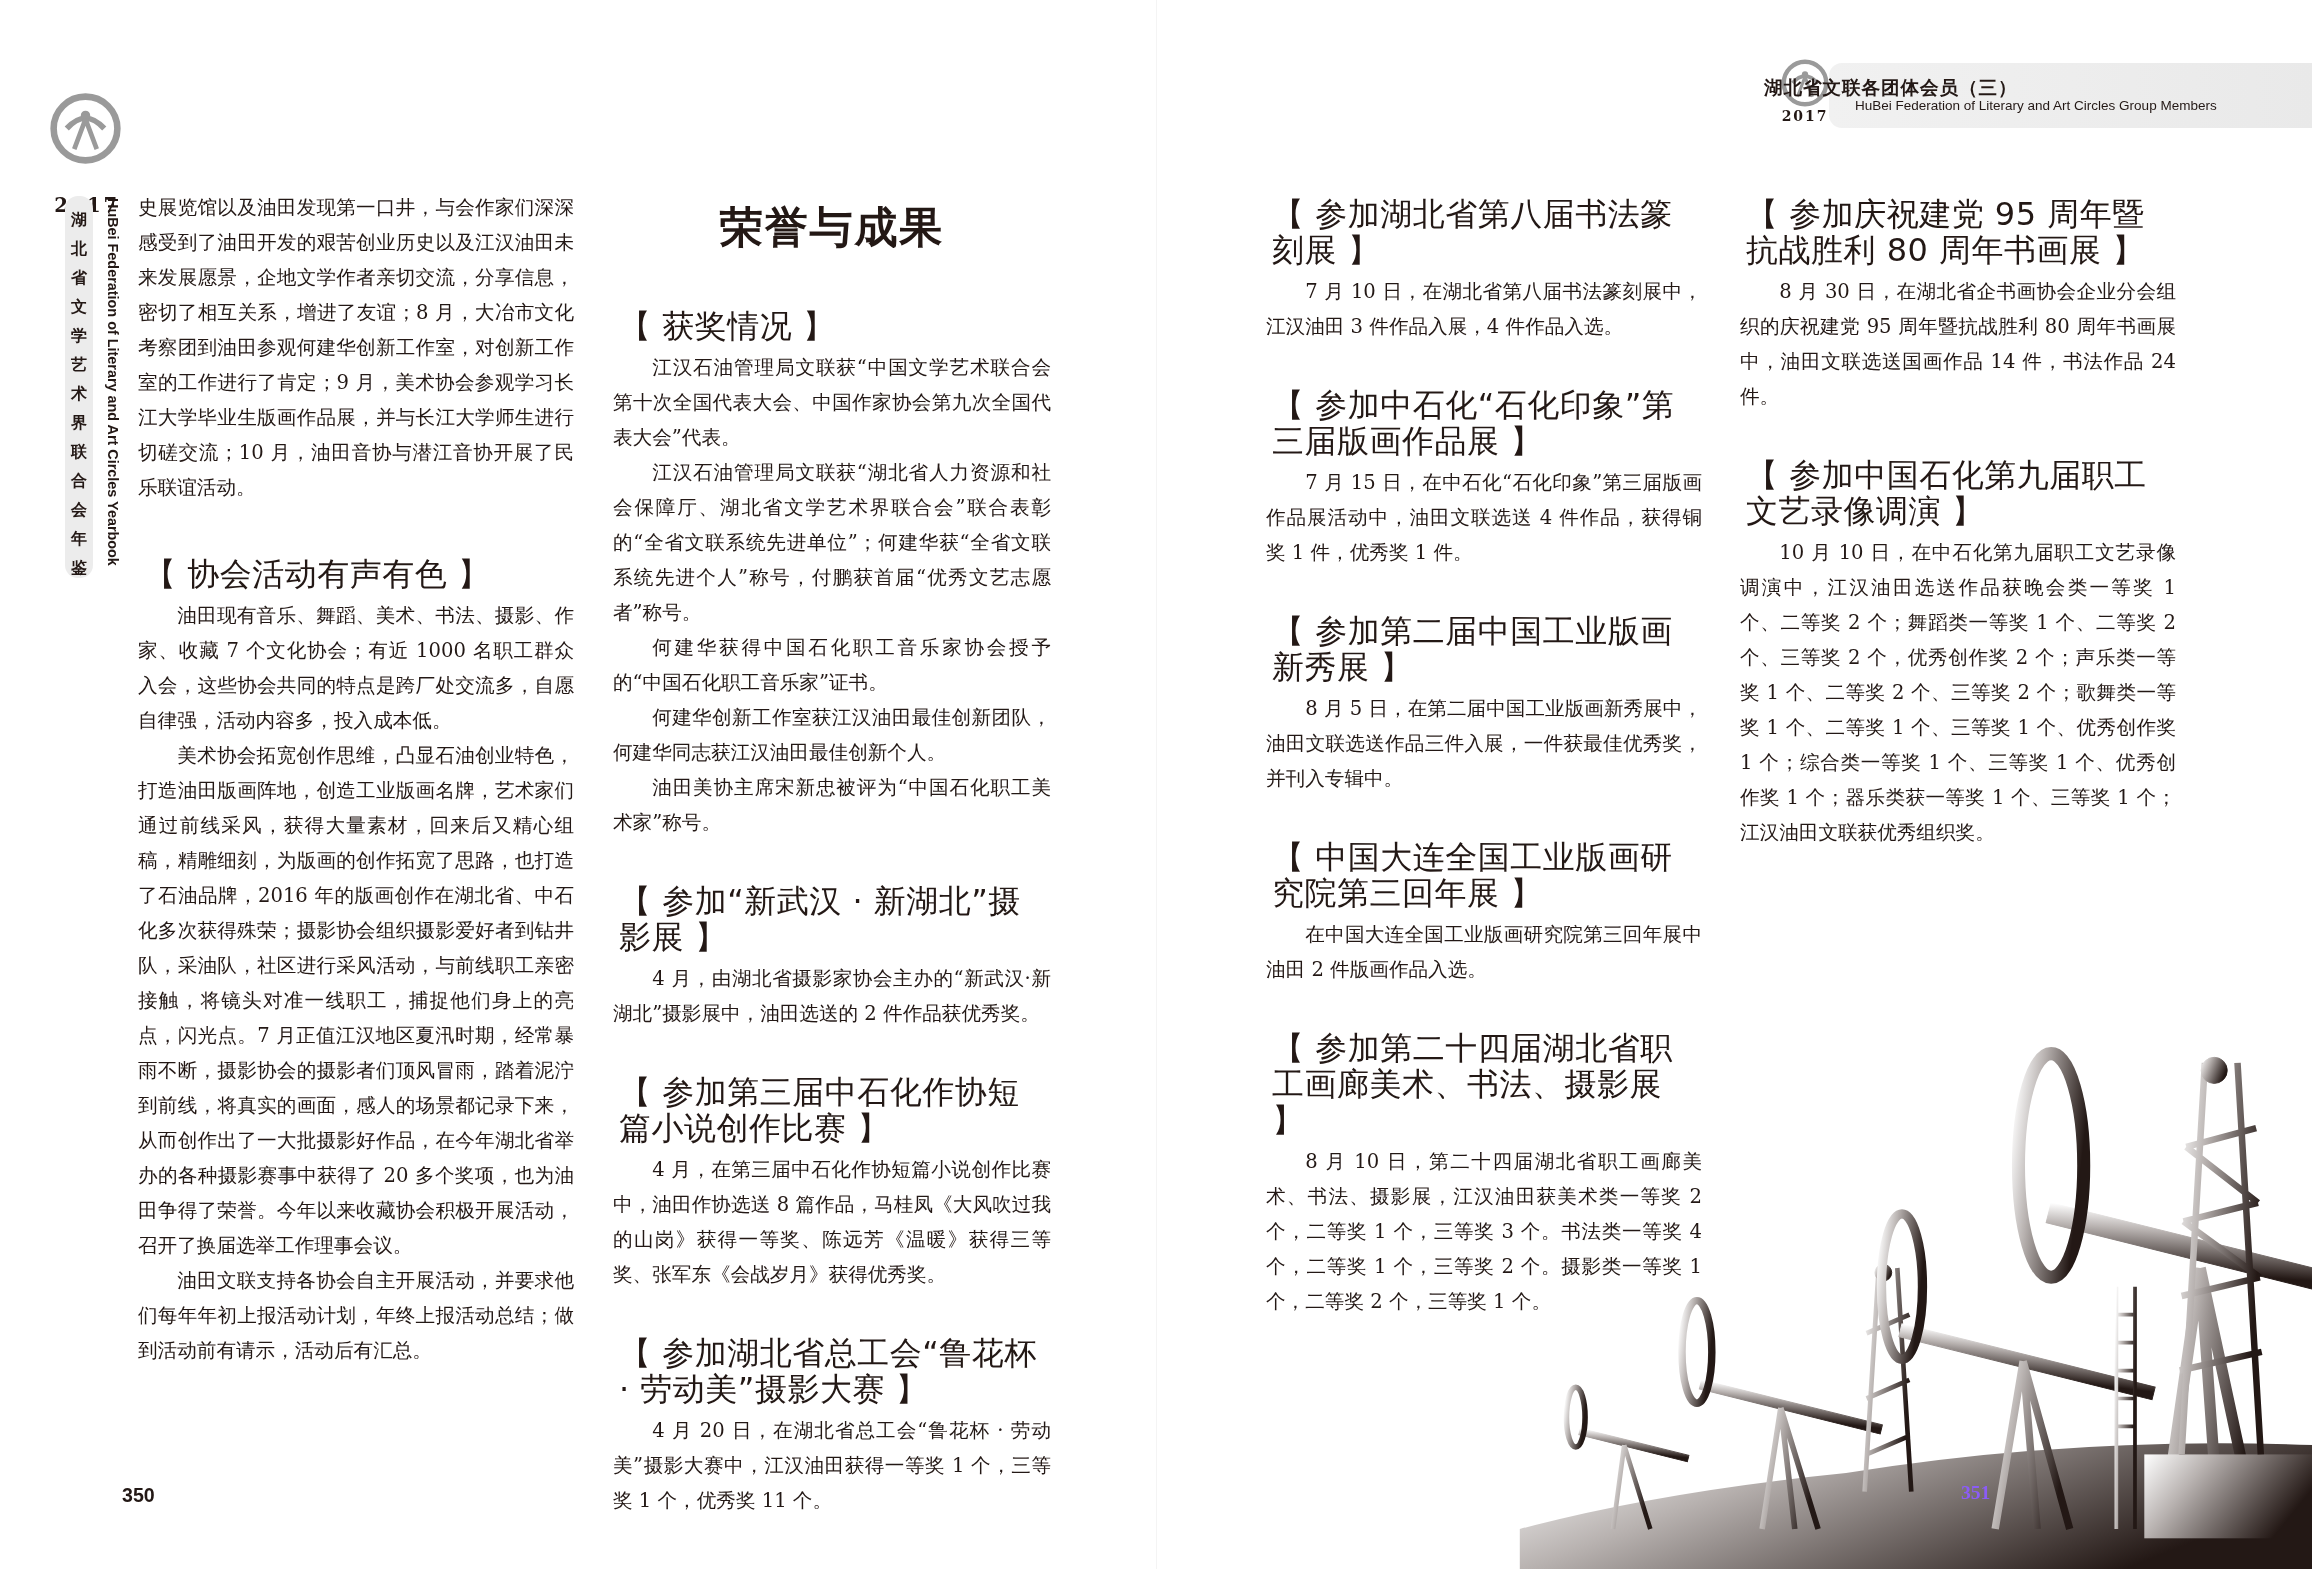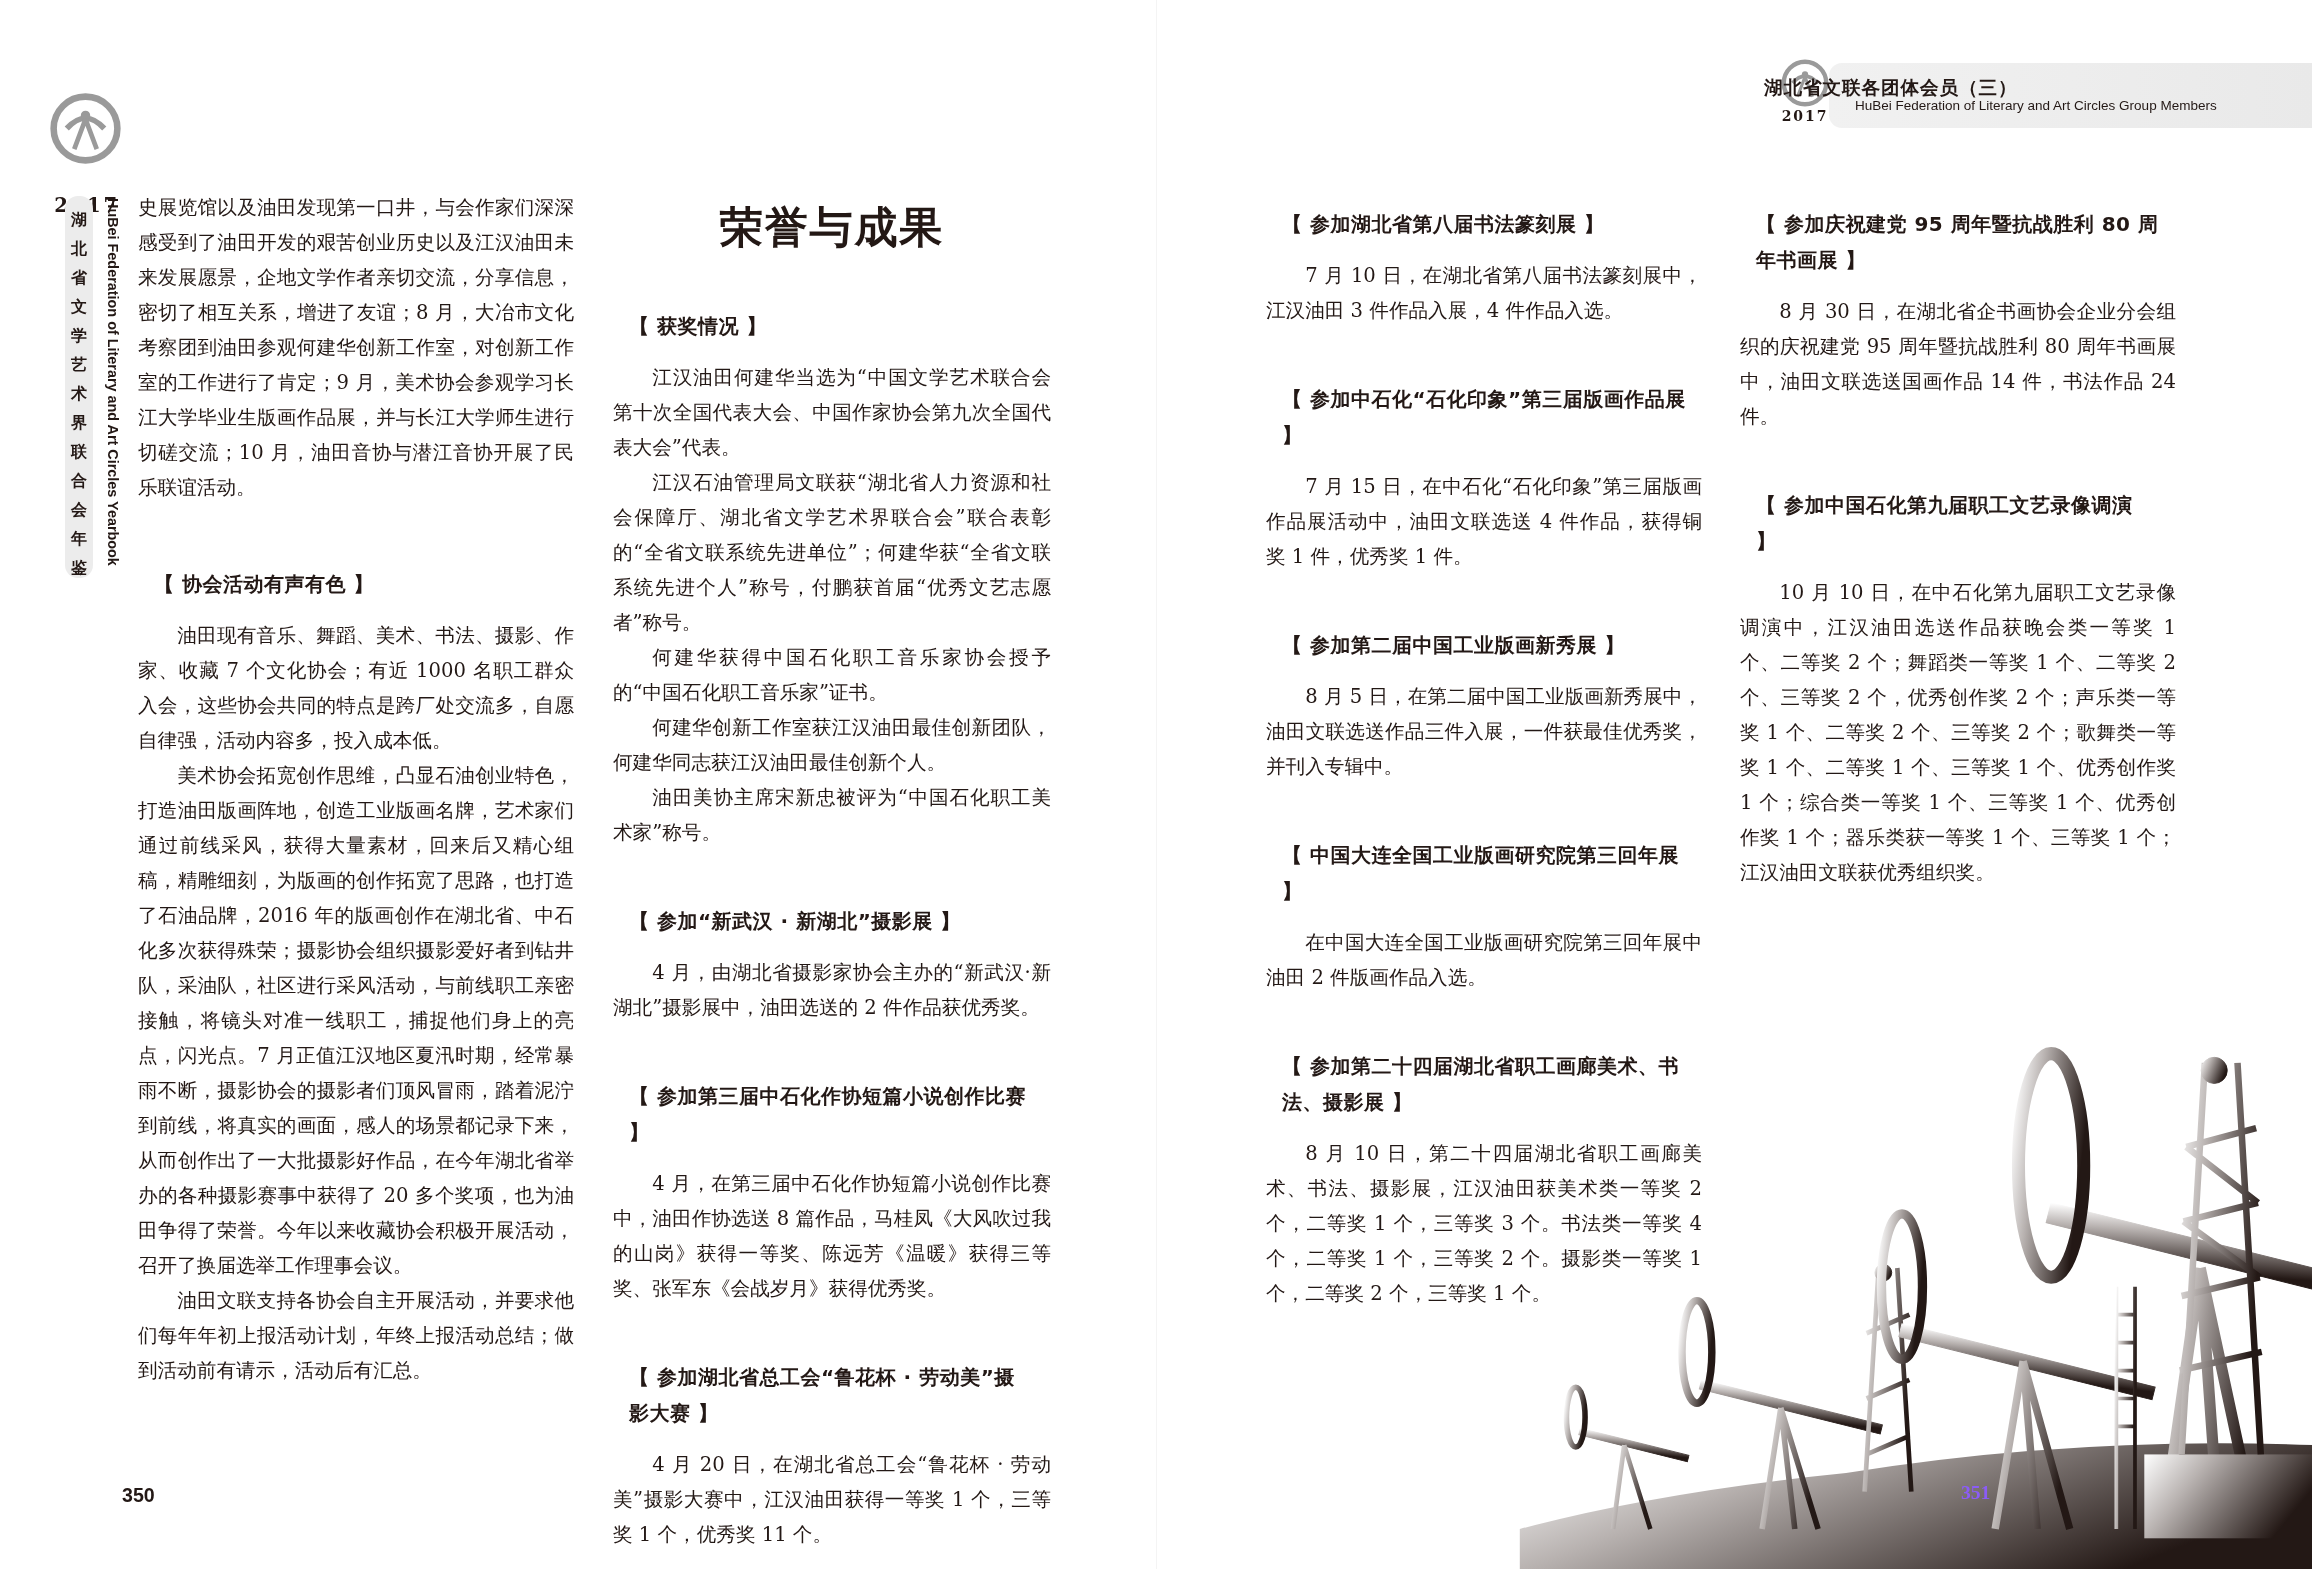--- a/index.html
+++ b/index.html
@@ -34,22 +34,22 @@
   .right-logo { position: absolute; left: 1780px; top: 58px; width: 50px; height: 50px; }
   .right-year { position: absolute; left: 1775px; top: 108px; width: 60px; text-align: center; font-size: 14px; font-weight: bold; letter-spacing: 1.9px; }
   .right-title-cn { position: absolute; left: 1764px; top: 75px; font-size: 18.6px; font-weight: bold; font-family: "DejaVu Sans", sans-serif; letter-spacing: 0.9px; }
   .right-title-en { position: absolute; left: 1855px; top: 98px; font-size: 13.5px; font-family: "Liberation Sans", sans-serif; }
 
   
   .col { position: absolute; top: 0; }
   .col p { margin: 0; font-size: 19.6px; line-height: 35px; text-align: justify; font-weight: normal; }
   .col p.ind { text-indent: 2em; }
   .h-sec {
-    margin: 16px; font-family: "DejaVu Sans", sans-serif; font-weight: bold;
-    font-size: 20px; line-height: 36px; letter-spacing: 0.5px;
+    margin: 6px; font-family: "DejaVu Sans", sans-serif; font-weight: normal;
+    font-size: 32px; line-height: 36px; letter-spacing: 0.5px;
   }
 
   .col1 { left: 138px; top: 190px; width: 436px; }
   .col2 { left: 613px; top: 190px; width: 438px; }
   .col3 { left: 1266px; top: 190px; width: 436px; }
   .col4 { left: 1740px; top: 190px; width: 436px; }
 
   .main-title {
     font-family: "DejaVu Sans", sans-serif; font-weight: bold; font-size: 43px;
     text-align: center; margin: 9.3px 0 51px 0; letter-spacing: 1.9px;
@@ -107,21 +107,21 @@
   <div style="height:45px"></div>
   <h3 class="h-sec">【 协会活动有声有色 】</h3>
   <p class="ind">油田现有音乐、舞蹈、美术、书法、摄影、作家、收藏 7 个文化协会；有近 1000 名职工群众入会，这些协会共同的特点是跨厂处交流多，自愿自律强，活动内容多，投入成本低。</p>
   <p class="ind">美术协会拓宽创作思维，凸显石油创业特色，打造油田版画阵地，创造工业版画名牌，艺术家们通过前线采风，获得大量素材，回来后又精心组稿，精雕细刻，为版画的创作拓宽了思路，也打造了石油品牌，2016 年的版画创作在湖北省、中石化多次获得殊荣；摄影协会组织摄影爱好者到钻井队，采油队，社区进行采风活动，与前线职工亲密接触，将镜头对准一线职工，捕捉他们身上的亮点，闪光点。7 月正值江汉地区夏汛时期，经常暴雨不断，摄影协会的摄影者们顶风冒雨，踏着泥泞到前线，将真实的画面，感人的场景都记录下来，从而创作出了一大批摄影好作品，在今年湖北省举办的各种摄影赛事中获得了 20 多个奖项，也为油田争得了荣誉。今年以来收藏协会积极开展活动，召开了换届选举工作理事会议。</p>
   <p class="ind">油田文联支持各协会自主开展活动，并要求他们每年年初上报活动计划，年终上报活动总结；做到活动前有请示，活动后有汇总。</p>
 </div>
 
 <div class="col col2">
   <div class="main-title">荣誉与成果</div>
   <h3 class="h-sec">【 获奖情况 】</h3>
-  <p class="ind">江汉油田何建华当选为“中国文学艺术联合会第十次全国代表大会、中国作家协会第九次全国代表大会”代表。</p>
+  <p class="ind">江汉石油管理局文联获“中国文学艺术联合会第十次全国代表大会、中国作家协会第九次全国代表大会”代表。</p>
   <p class="ind">江汉石油管理局文联获“湖北省人力资源和社会保障厅、湖北省文学艺术界联合会”联合表彰的“全省文联系统先进单位”；何建华获“全省文联系统先进个人”称号，付鹏获首届“优秀文艺志愿者”称号。</p>
   <p class="ind">何建华获得中国石化职工音乐家协会授予的“中国石化职工音乐家”证书。</p>
   <p class="ind">何建华创新工作室获江汉油田最佳创新团队，何建华同志获江汉油田最佳创新个人。</p>
   <p class="ind">油田美协主席宋新忠被评为“中国石化职工美术家”称号。</p>
   <div style="height:37px"></div>
   <h3 class="h-sec">【 参加“新武汉 · 新湖北”摄影展 】</h3>
   <p class="ind">4 月，由湖北省摄影家协会主办的“新武汉·新湖北”摄影展中，油田选送的 2 件作品获优秀奖。</p>
   <div style="height:37px"></div>
   <h3 class="h-sec">【 参加第三届中石化作协短篇小说创作比赛 】</h3>
   <p class="ind">4 月，在第三届中石化作协短篇小说创作比赛中，油田作协选送 8 篇作品，马桂凤《大风吹过我的山岗》获得一等奖、陈远芳《温暖》获得三等奖、张军东《会战岁月》获得优秀奖。</p>

